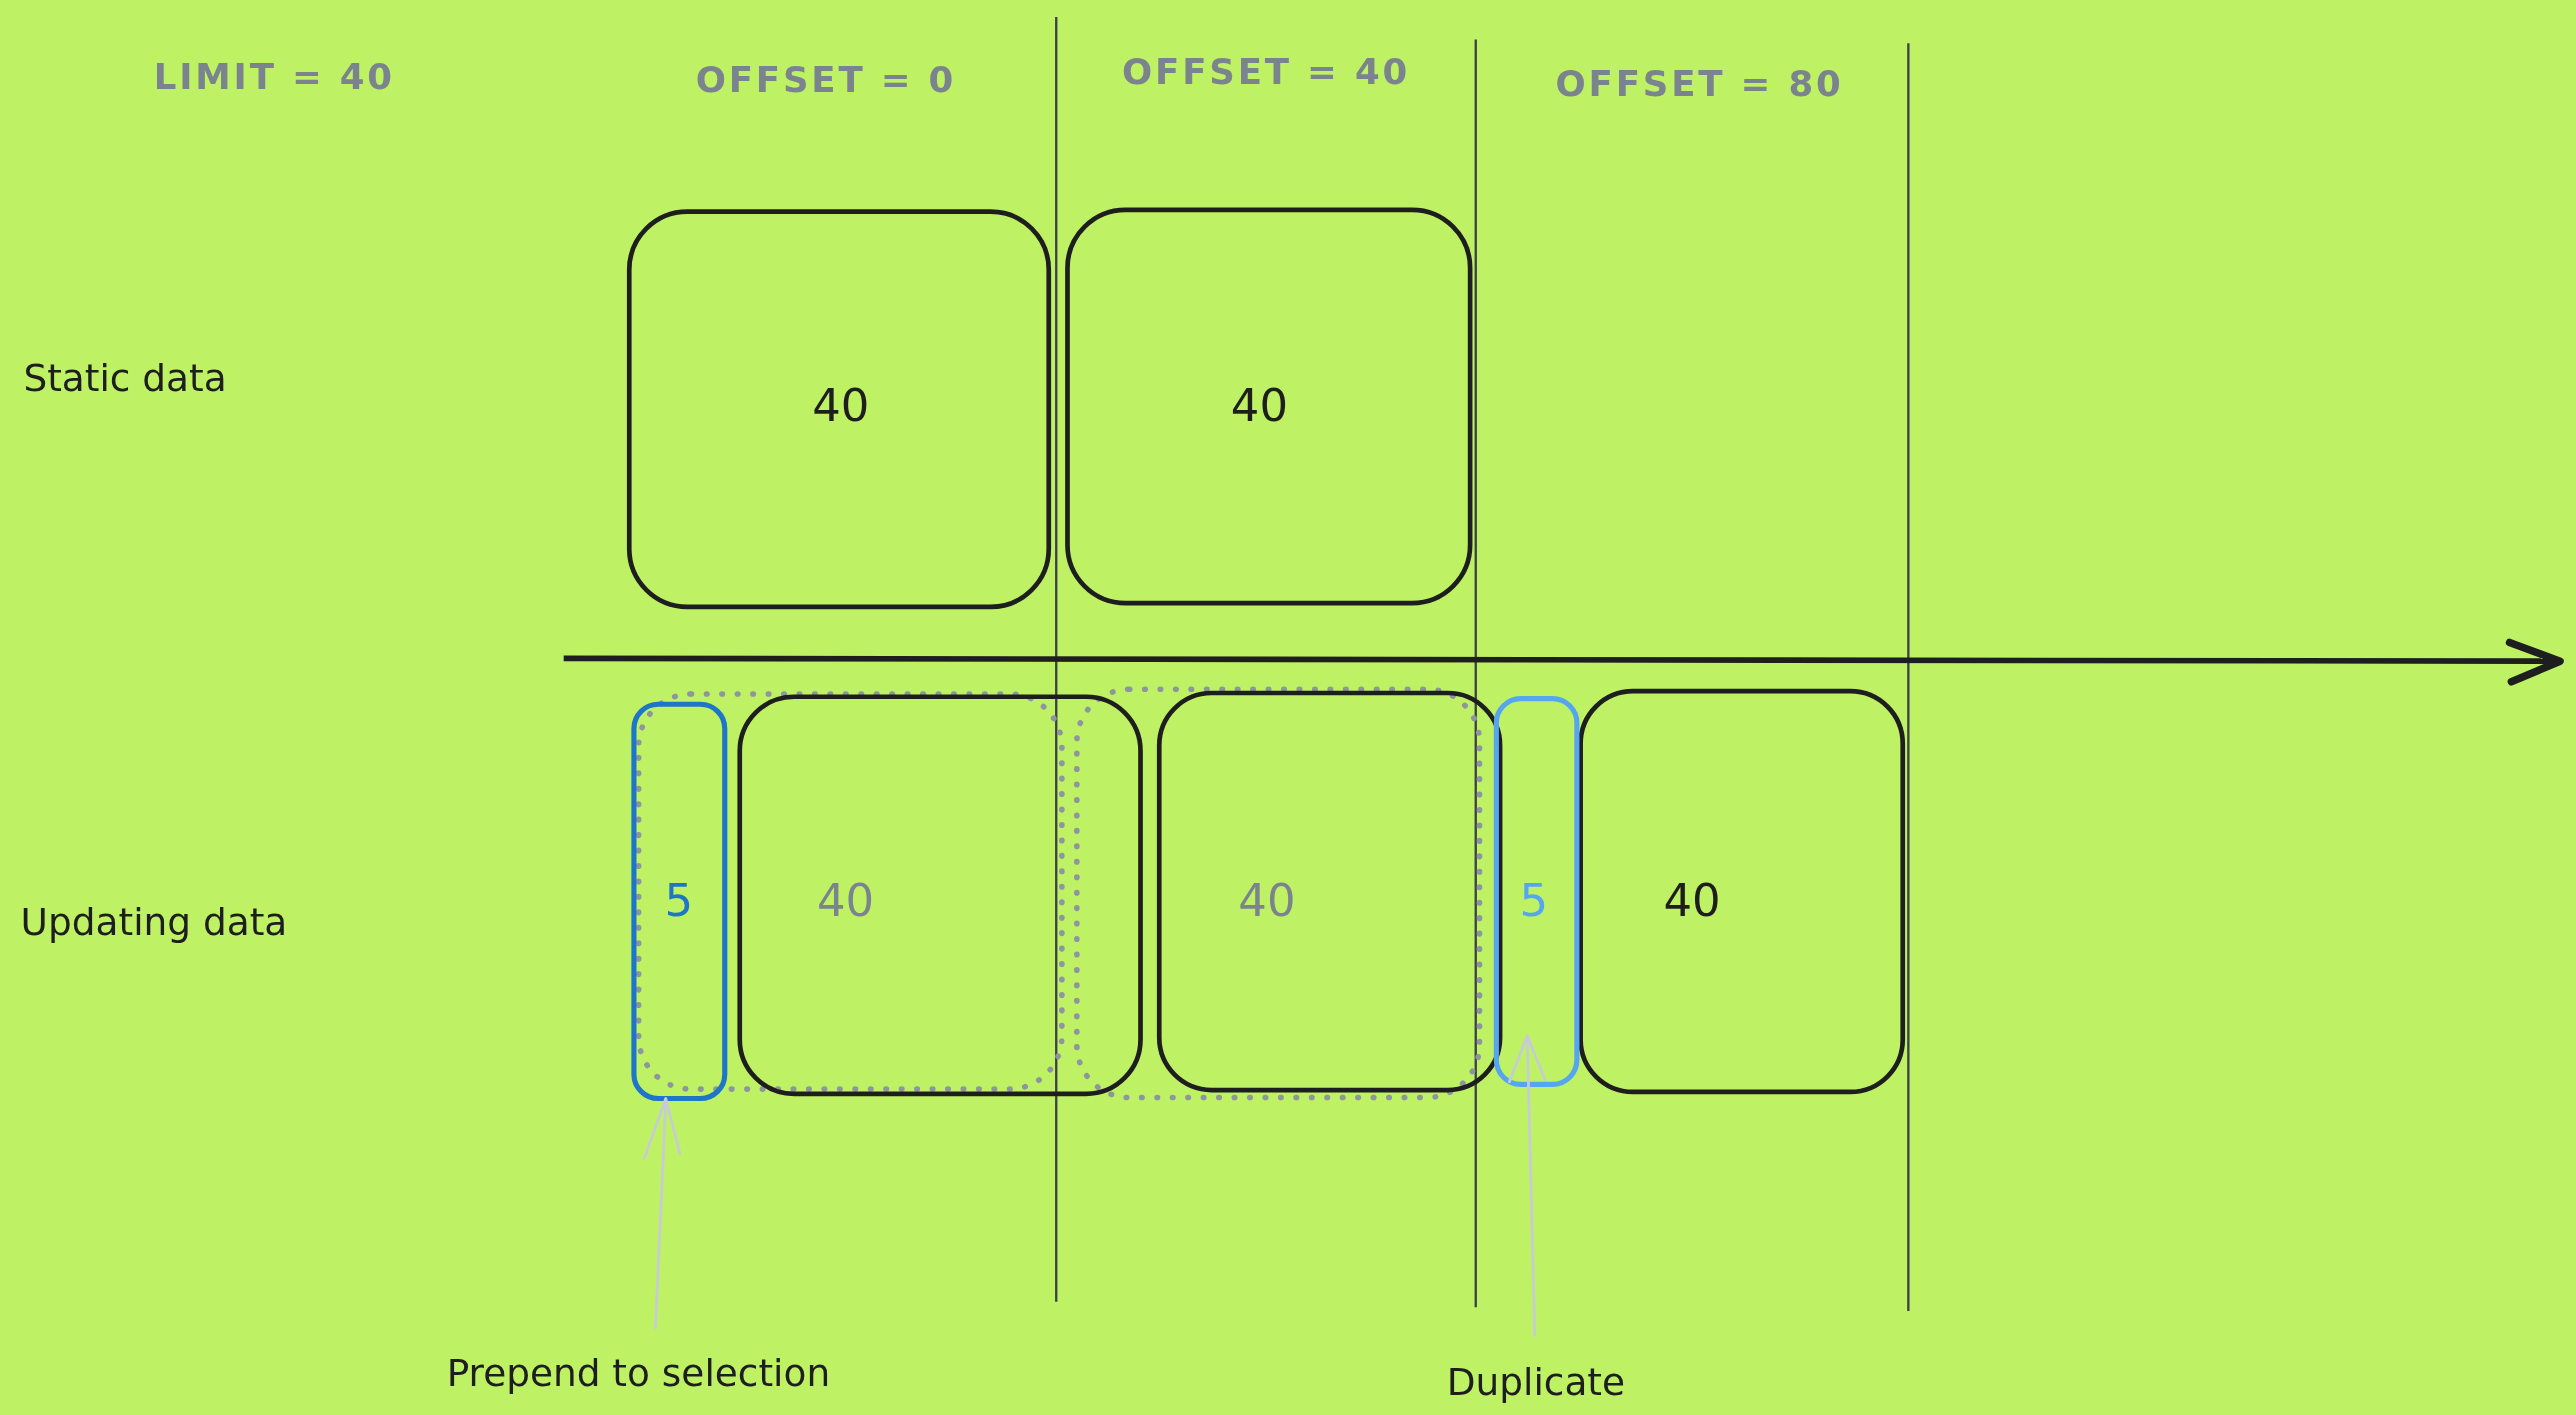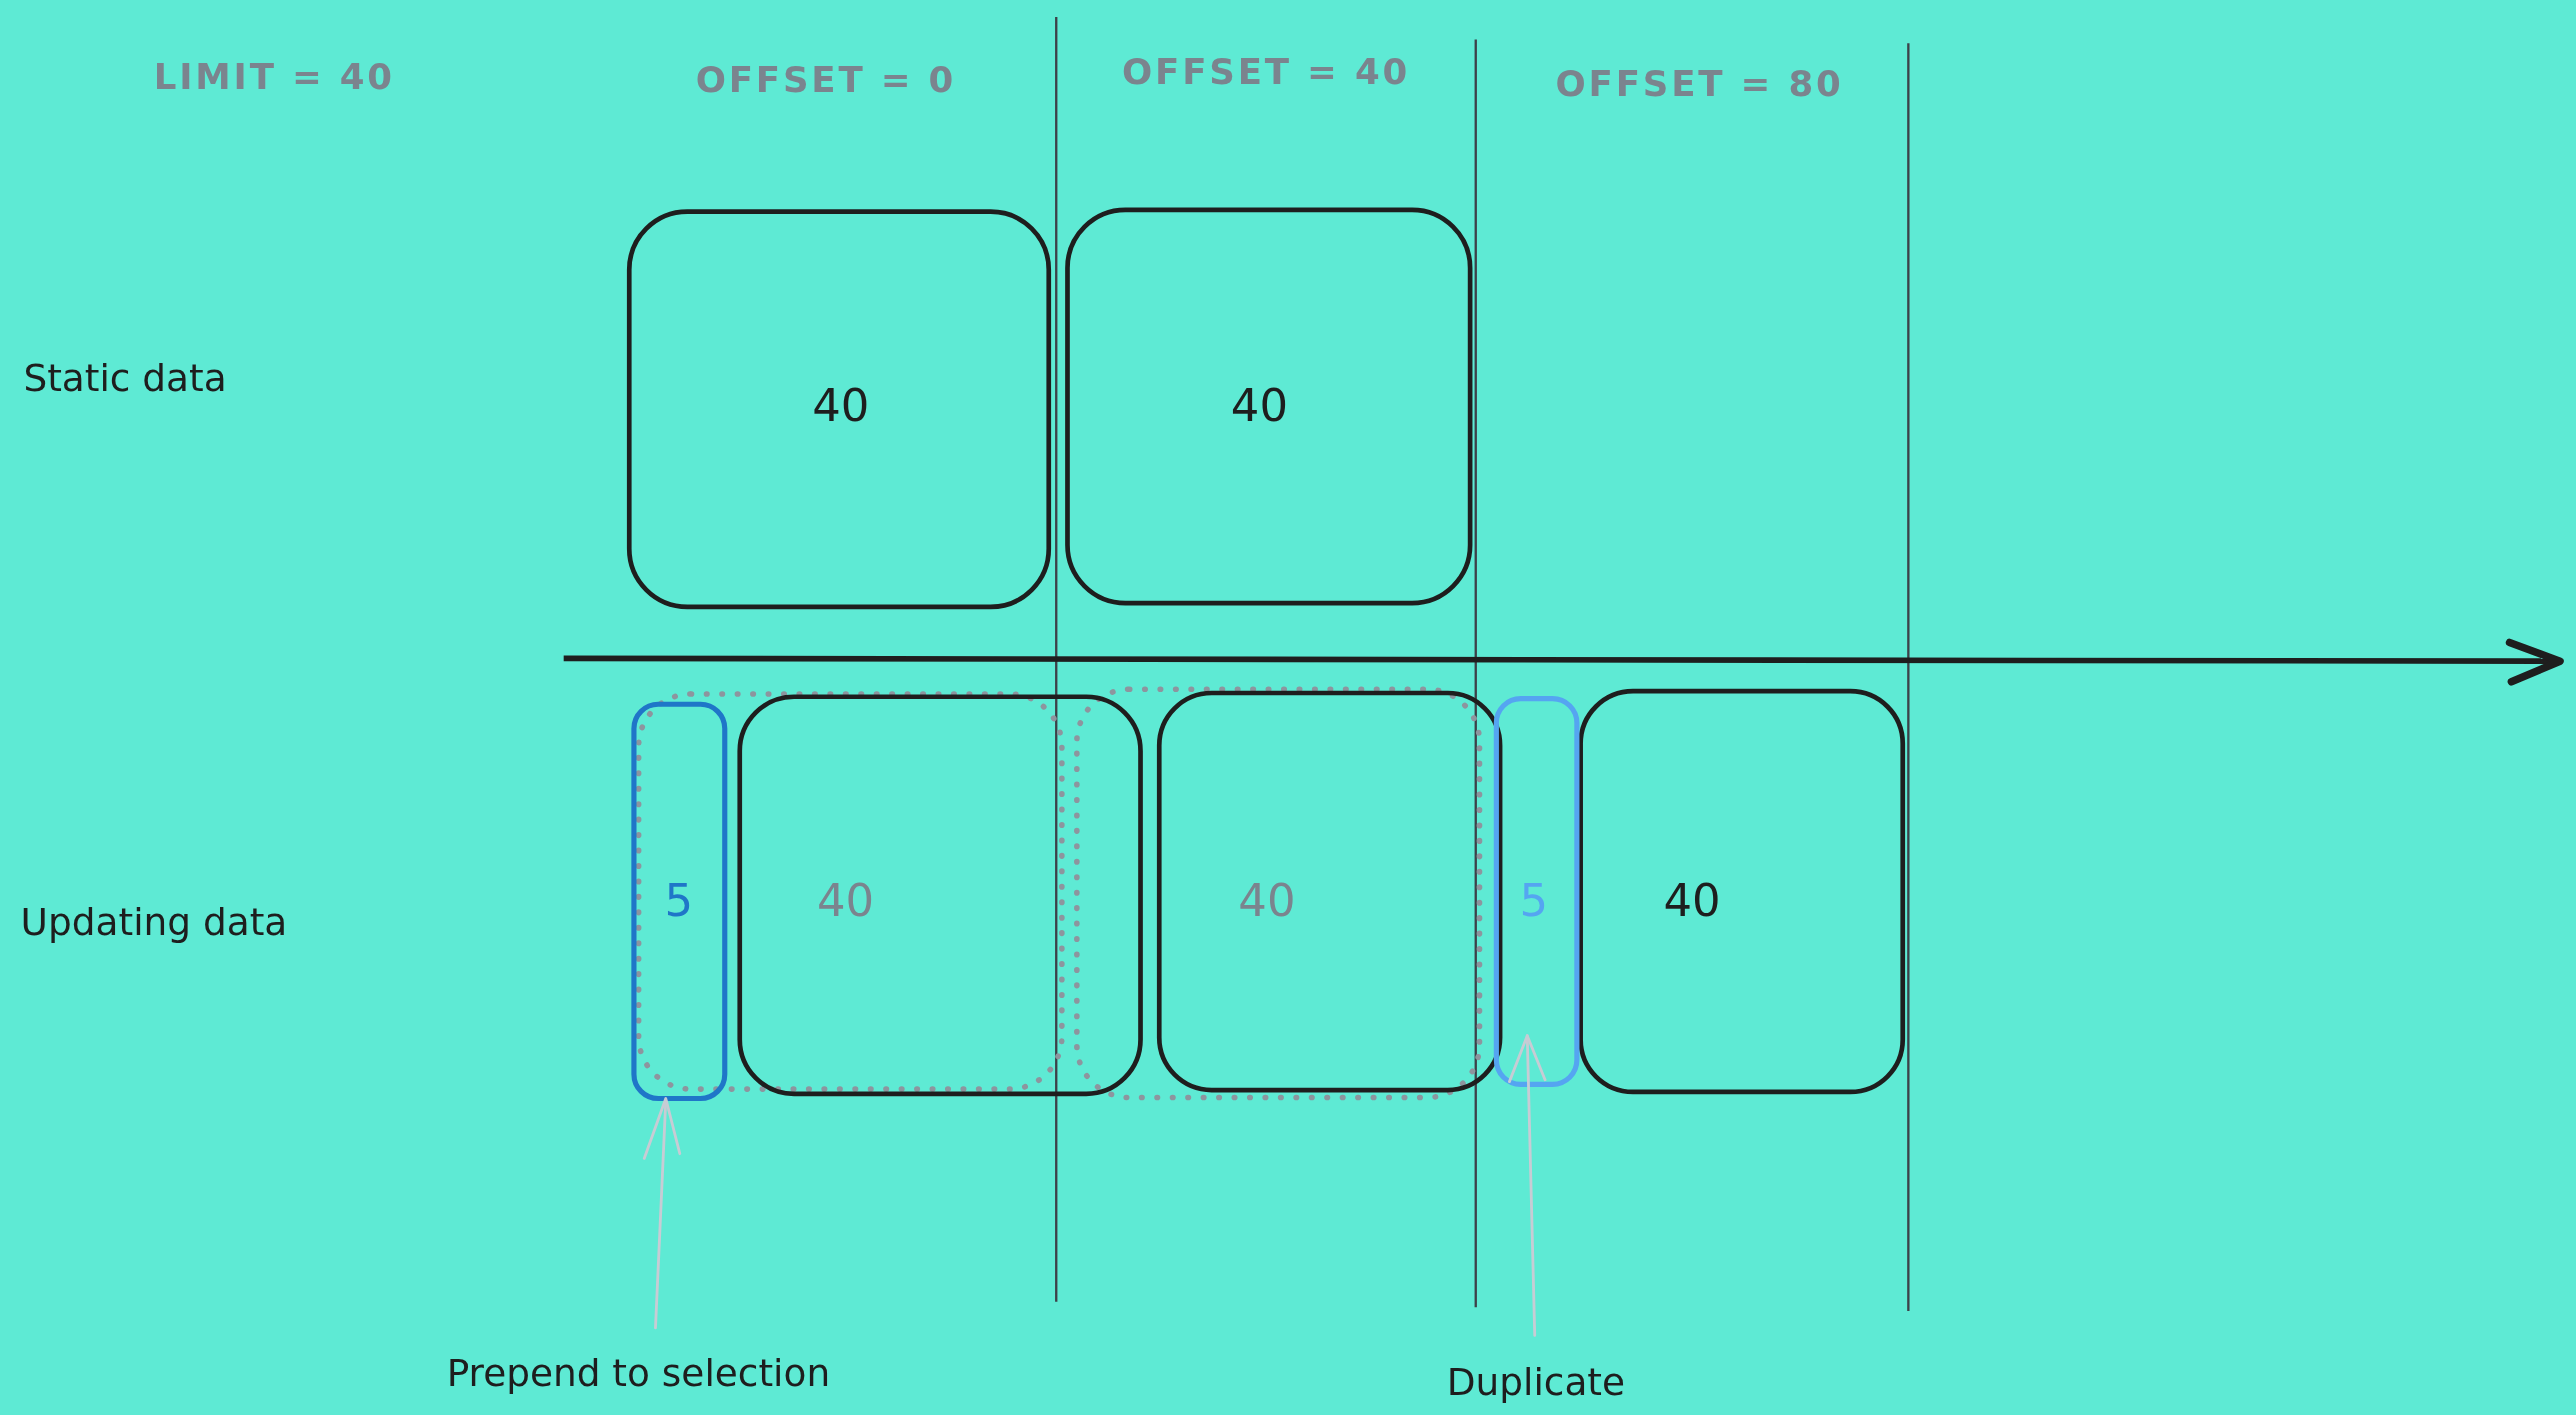--- a/index.html
+++ b/index.html
@@ -1,20 +1,20 @@
 <!DOCTYPE html>
 <html style="font-size:15px"><head>
 <meta charset="utf-8">
 <style>
   html, body { margin: 0; padding: 0; background: #ffffff; }
   .stage {
     position: relative;
     width: 2576px;
     height: 1416px;
-    background: #5eead4;
+    background: #bef264;
     overflow: hidden;
     font-family: "DejaVu Sans", "Liberation Sans", sans-serif;
   }
   svg { display: block; }
 
   
   .hdr {
     font-family: "DejaVu Sans", sans-serif;
     font-size: 38px;
     letter-spacing: 3px;

